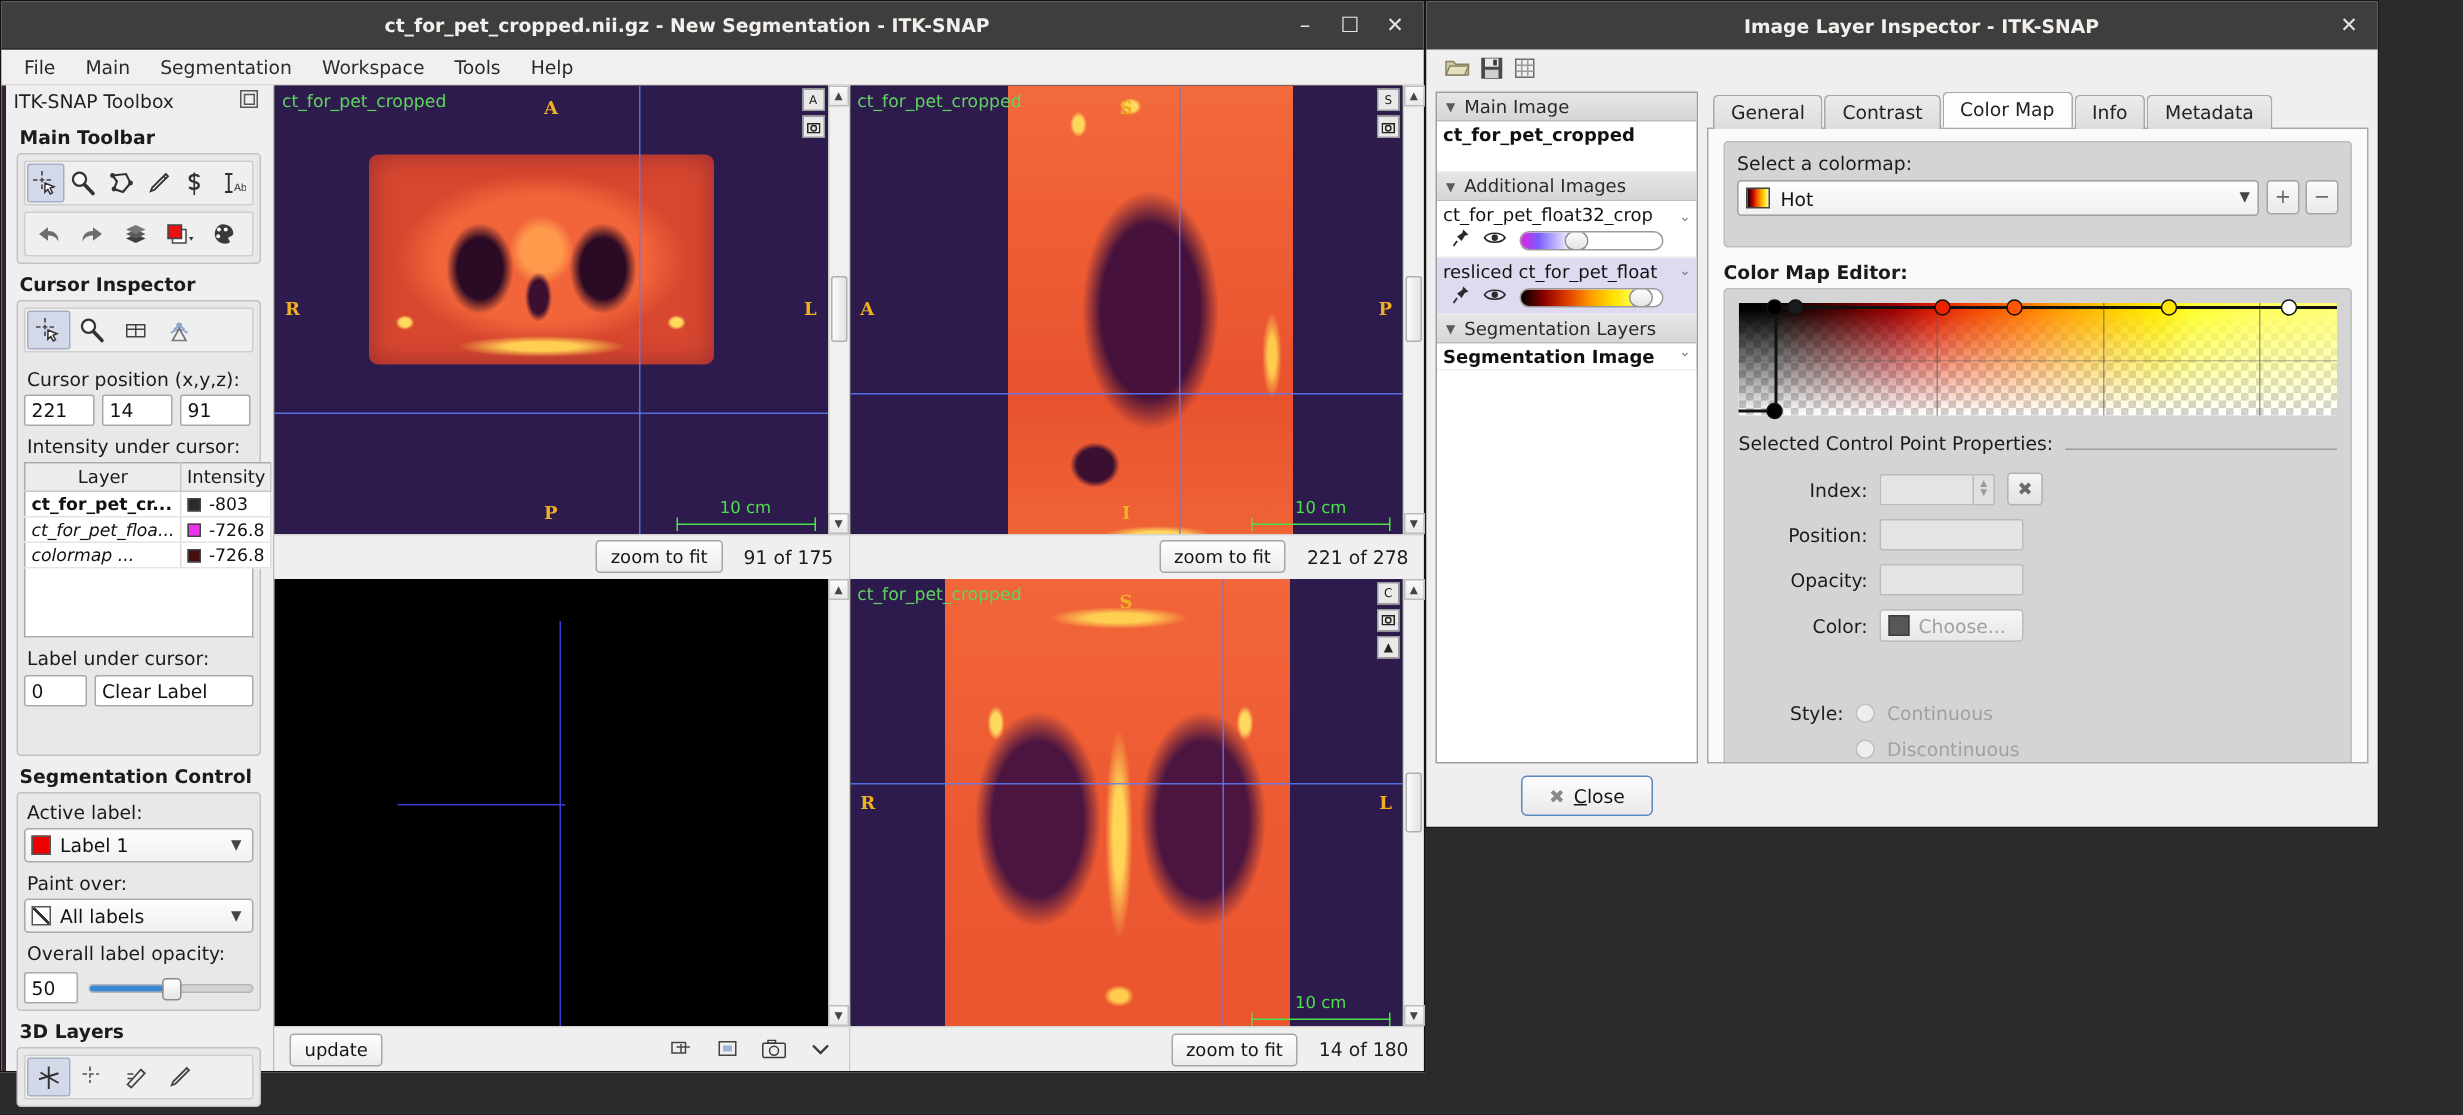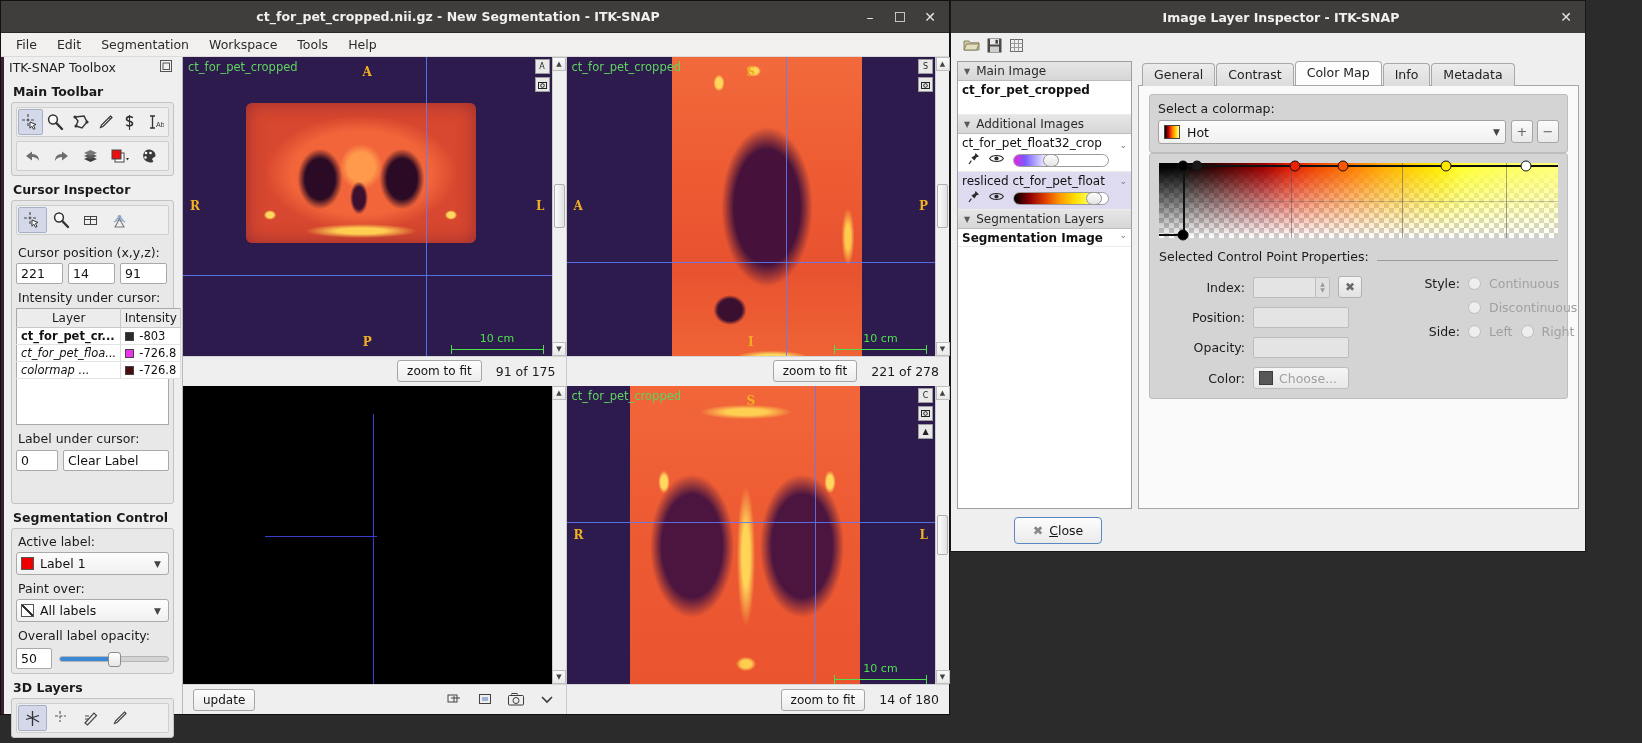--- a/index.html
+++ b/index.html
@@ -220,21 +220,21 @@
     background: linear-gradient(#ececec,#dcdcdc); border: 1px solid #a8a8a8; border-bottom: none;
     border-radius: 4px 4px 0 0; padding: 3px 11px 4px 11px; font-size: 12.5px; color: #222; position: relative; top: 1px;
   }
   .tab.active { background: #fdfdfd; padding-bottom: 5px; top: 0px; z-index: 3; }
   .tabpage {
     flex: 1; background: #fafafa; border: 1px solid #a8a8a8; min-height: 0;
     padding: 8px 10px; overflow: hidden;
   }
   .sec-label { font-weight: bold; font-size: 12.5px; color: #1b1b1b; margin-bottom: 3px; }
   .groupbox {
-    background: #d4d4d4; border: 1px solid #bdbdbd; border-radius: 3px; padding: 6px 8px 8px 8px;
+    background: #d4d4d4; border: 1px solid #bdbdbd; border-radius: 3px; padding: 6px 8px 20px 8px;
   }
   .gb-label { font-size: 12.5px; color: #1b1b1b; margin-bottom: 4px; }
   .cmap-combo {
     height: 24px; background: linear-gradient(#fdfdfd,#f0f0f0); border: 1px solid #a2a2a2; border-radius: 3px;
     display: flex; align-items: center; padding: 0 5px; gap: 7px; font-size: 12.5px; color: #111;
   }
   .cmap-swatch { width: 16px; height: 14px; border: 1px solid #444; }
   .plusminus { display: flex; gap: 4px; margin-left: 5px; }
   .pm-btn {
     width: 22px; height: 23px; background: linear-gradient(#fbfbfb,#e9e9e9); border: 1px solid #a6a6a6;
@@ -254,21 +254,21 @@
   .cmap-grad { position: absolute; inset: 0; }
   .cmap-grid-v { position: absolute; top: 0; bottom: 0; width: 1px; background: rgba(90,90,90,.55); }
   .cmap-grid-h { position: absolute; left: 0; right: 0; height: 1px; background: rgba(90,90,90,.35); }
   .cmap-curve { position: absolute; background: #111; }
   .cp {
     position: absolute; width: 11px; height: 11px; border-radius: 50%;
     border: 1.6px solid #111; transform: translate(-50%,-50%);
   }
   .ucl { border-bottom: 1px solid #9a9a9a; flex: 1; margin-left: 8px; height: 9px; }
 
-  .props-grid { margin-top: 12px; display: flex; gap: 28px; }
+  .props-grid { margin-top: 12px; display: flex; gap: 40px; flex-direction: column; }
   .pcol { display: flex; flex-direction: column; gap: 9px; }
   .prow { display: flex; align-items: center; gap: 8px; }
   .plabel { font-size: 12.5px; color: #1b1b1b; text-align: right; }
   .pdisabled { color: #a0a0a0; }
   .pinput {
     background: #e4e4e4; border: 1px solid #bcbcbc; border-radius: 2px; height: 21px; width: 96px;
   }
   .spin { display: flex; }
   .spin .sp-field { background: #e4e4e4; border: 1px solid #bcbcbc; border-right: none; border-radius: 2px 0 0 2px; height: 21px; width: 62px; }
   .spin .sp-arrows {
@@ -304,21 +304,21 @@
       <div class="tb-title">ct_for_pet_cropped.nii.gz - New Segmentation - ITK-SNAP</div>
       <div class="tb-btns">
         <div class="tb-btn">–</div>
         <div class="tb-btn">☐</div>
         <div class="tb-btn">✕</div>
       </div>
     </div>
 
     <div class="menubar">
       <div class="menu-item">File</div>
-      <div class="menu-item">Edit</div>
+      <div class="menu-item">Main</div>
       <div class="menu-item">Segmentation</div>
       <div class="menu-item">Workspace</div>
       <div class="menu-item">Tools</div>
       <div class="menu-item">Help</div>
     </div>
 
     <div class="mw-body">
 
       <div id="toolbox">
 
@@ -868,20 +868,21 @@
                   <span style="flex:1">Hot</span>
                   <span style="font-size:9px;color:#444">▼</span>
                 </div>
                 <div class="plusminus">
                   <div class="pm-btn">+</div>
                   <div class="pm-btn">−</div>
                 </div>
               </div>
             </div>
 
+            <div class="sec-label" style="margin-top:9px">Color Map Editor:</div>
             <div class="cmap-editor-wrap">
               <div class="cmap-canvas" id="cmap-canvas">
                 <div class="cmap-grad" id="cmap-grad" style="background: linear-gradient(90deg, rgb(0, 0, 0) 0%, rgb(5, 5, 5) 6%, rgb(58, 0, 0) 14%, rgb(156, 0, 0) 26%, rgb(224, 31, 0) 33%, rgb(240, 64, 0) 38%, rgb(255, 122, 0) 48%, rgb(255, 171, 0) 56%, rgb(255, 212, 0) 64%, rgb(255, 236, 0) 70%, rgb(255, 255, 51) 76%, rgb(255, 255, 92) 86%, rgb(255, 255, 122) 100%), transparent; mask-image: linear-gradient(rgb(0, 0, 0) 0%, rgb(0, 0, 0) 6%, rgba(0, 0, 0, 0) 100%);"></div>
                 <div class="cmap-grid-v" style="left:33%"></div>
                 <div class="cmap-grid-v" style="left:61%"></div>
                 <div class="cmap-grid-v" style="left:87%"></div>
                 <div class="cmap-grid-h" style="top:50%"></div>
                 <div class="cmap-curve" style="left:0;top:95%;width:6%;height:2px"></div>
                 <div class="cmap-curve" style="left:6%;top:2px;bottom:4%;width:2px"></div>
                 <div class="cmap-curve" style="left:6%;top:2px;right:0;height:2px"></div>

